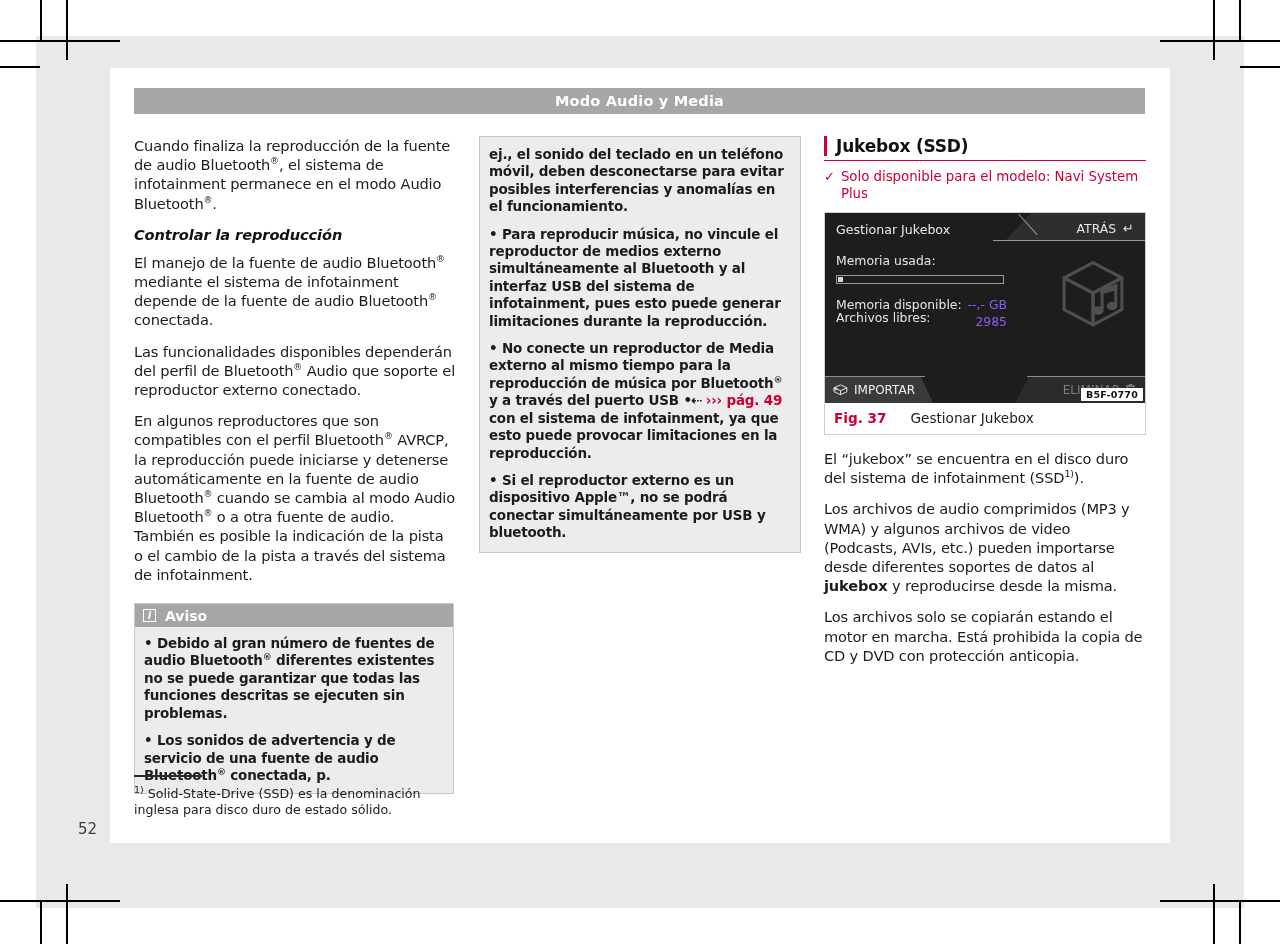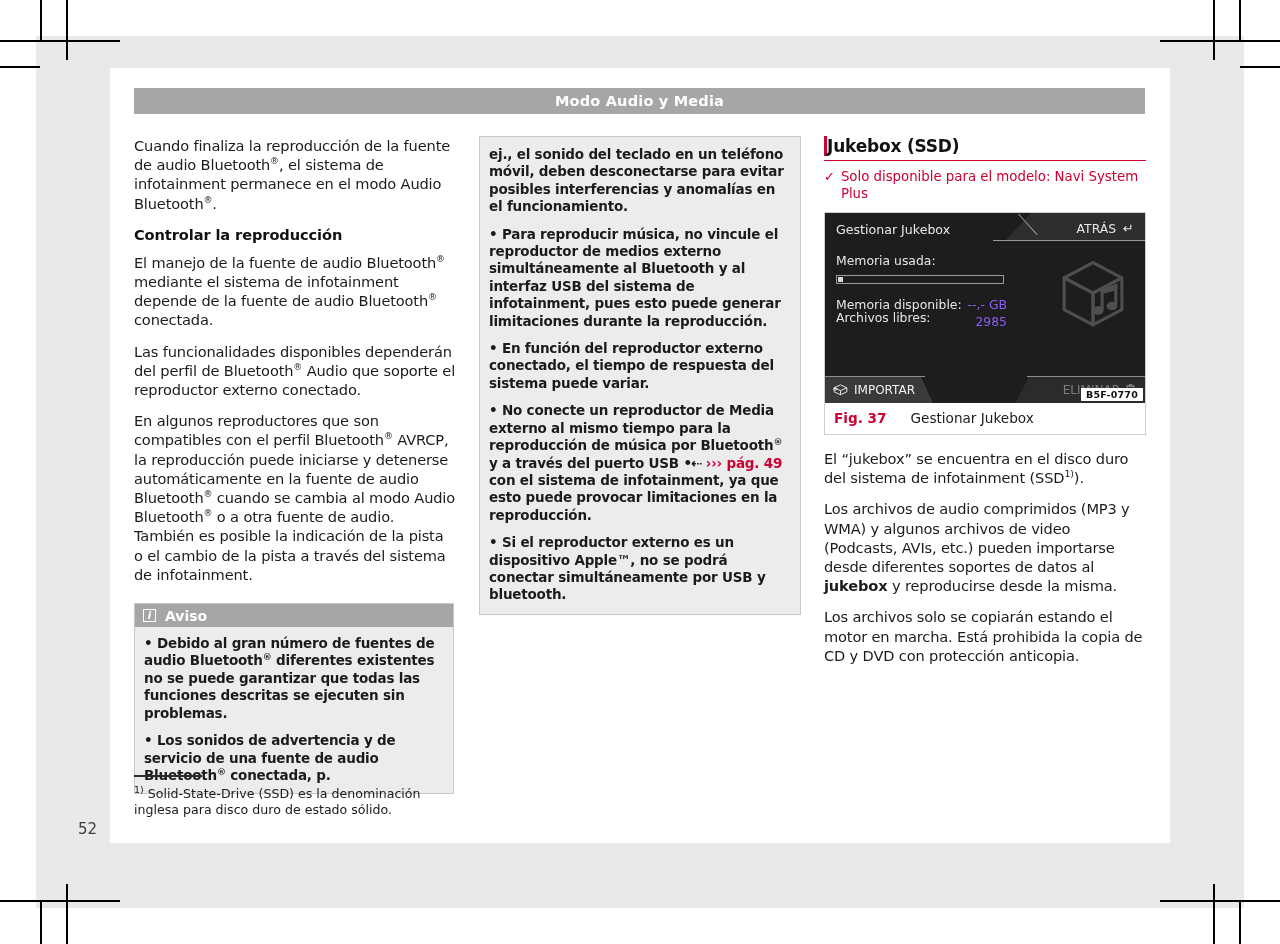--- a/index.html
+++ b/index.html
@@ -40,21 +40,21 @@
   .col3{left:824px;width:322px;}
 
   p.body{
     margin:0 0 12px 0;
     font-size:14.6px;line-height:19.2px;color:#1b1b1b;
     font-family:"DejaVu Sans", sans-serif;
     letter-spacing:-0.15px;
   }
   h3.sub{
     margin:0 0 9px 0;font-size:14.6px;line-height:19px;color:#111;
-    font-weight:bold;letter-spacing:-0.1px;
+    font-weight:bold;letter-spacing:-0.1px;font-style:italic;
   }
   sup.reg{font-size:9px;vertical-align:super;line-height:0;}
   sup.fn{font-size:9.5px;vertical-align:super;line-height:0;}
 
   
   .notebox{
     margin-top:19px;
     border:1px solid #c8c8c8;
     background:#ececec;
     width:320px;
@@ -86,20 +86,21 @@
     margin:0 0 10px 0;font-size:13.5px;line-height:17.4px;
     font-weight:bold;color:#1b1b1b;letter-spacing:-0.2px;
   }
   .notebox-cont p:last-child{margin-bottom:0;}
   .ref{color:#cc0033;}
   .usb-sym{letter-spacing:-1px;}
 
   
   .section-head{
     border-left:3px solid #cc0033;
+    padding-left:9px;
     margin:0 0 4px 0;
   }
   .section-head h2{
     margin:0;font-size:17px;font-weight:bold;color:#111;letter-spacing:-0.2px;
   }
   .section-rule{height:1px;background:#cc0033;width:322px;margin-bottom:7px;}
   .applies{
     color:#cc0033;font-size:13.3px;line-height:17px;margin:0 0 10px 0;
     display:flex;gap:6px;align-items:flex-start;
   }
@@ -236,21 +237,20 @@
       <p>• Debido al gran número de fuentes de audio Bluetooth<sup class="reg">®</sup> diferentes existentes no se puede garantizar que todas las funciones descritas se ejecuten sin problemas.</p>
       <p>• Los sonidos de advertencia y de servicio de una fuente de audio Bluetooth<sup class="reg">®</sup> conectada, p.</p>
     </div>
   </div>
 </div>
 
 <div class="col col2">
   <div class="notebox-cont">
     <p>ej., el sonido del teclado en un teléfono móvil, deben desconectarse para evitar posibles interferencias y anomalías en el funcionamiento.</p>
     <p>• Para reproducir música, no vincule el reproductor de medios externo simultáneamente al Bluetooth y al interfaz USB del sistema de infotainment, pues esto puede generar limitaciones durante la reproducción.</p>
-    <p>• En función del reproductor externo conectado, el tiempo de respuesta del sistema puede variar.</p>
     <p>• No conecte un reproductor de Media externo al mismo tiempo para la reproducción de música por Bluetooth<sup class="reg">®</sup> y a través del puerto USB <span class="usb-sym">•⇠</span> <span class="ref">›››</span> <span class="ref">pág. 49</span> con el sistema de infotainment, ya que esto puede provocar limitaciones en la reproducción.</p>
     <p>• Si el reproductor externo es un dispositivo Apple™, no se podrá conectar simultáneamente por USB y bluetooth.</p>
   </div>
 </div>
 
 <div class="col col3">
 
   <div class="section-head">
     <h2>Jukebox (SSD)</h2>
   </div>

